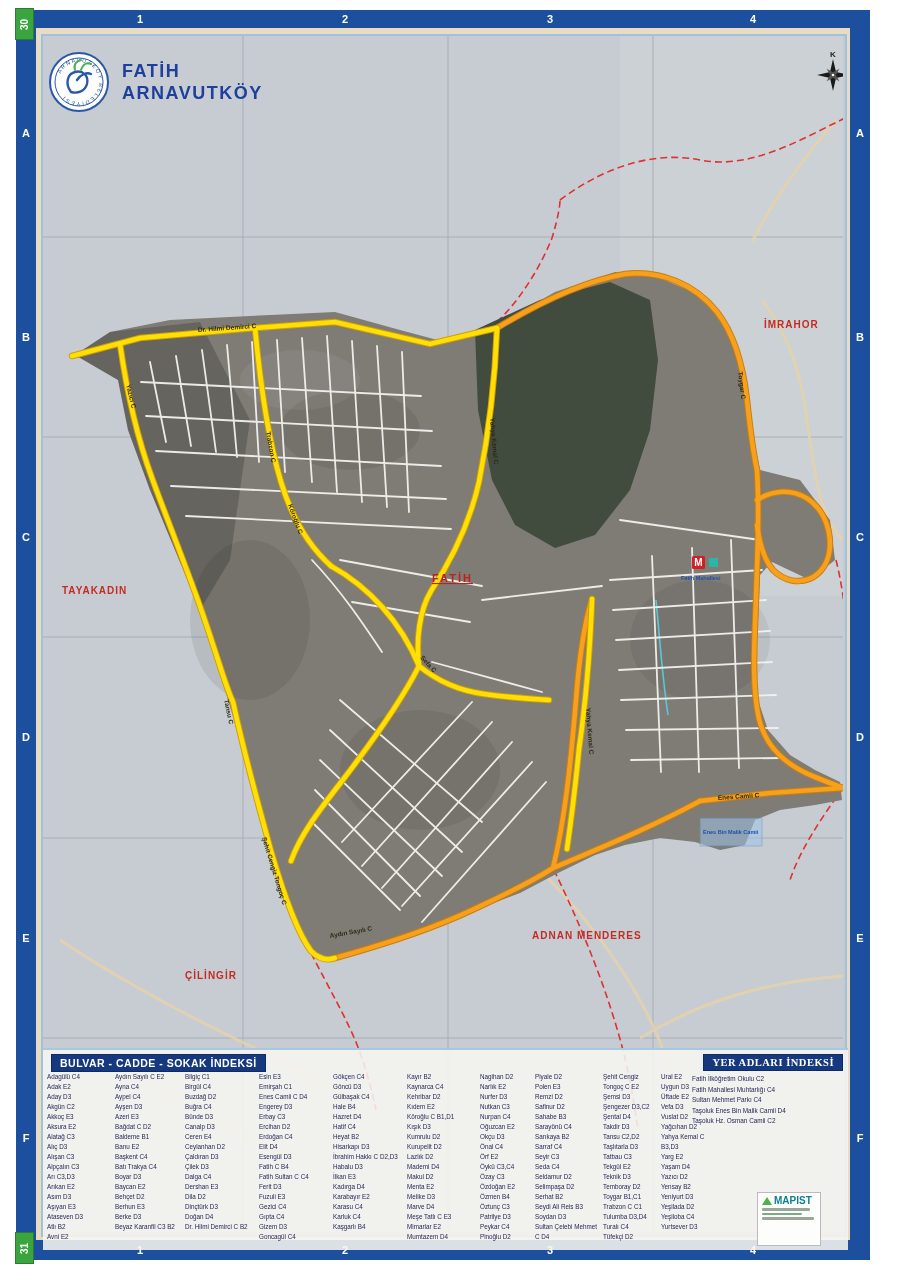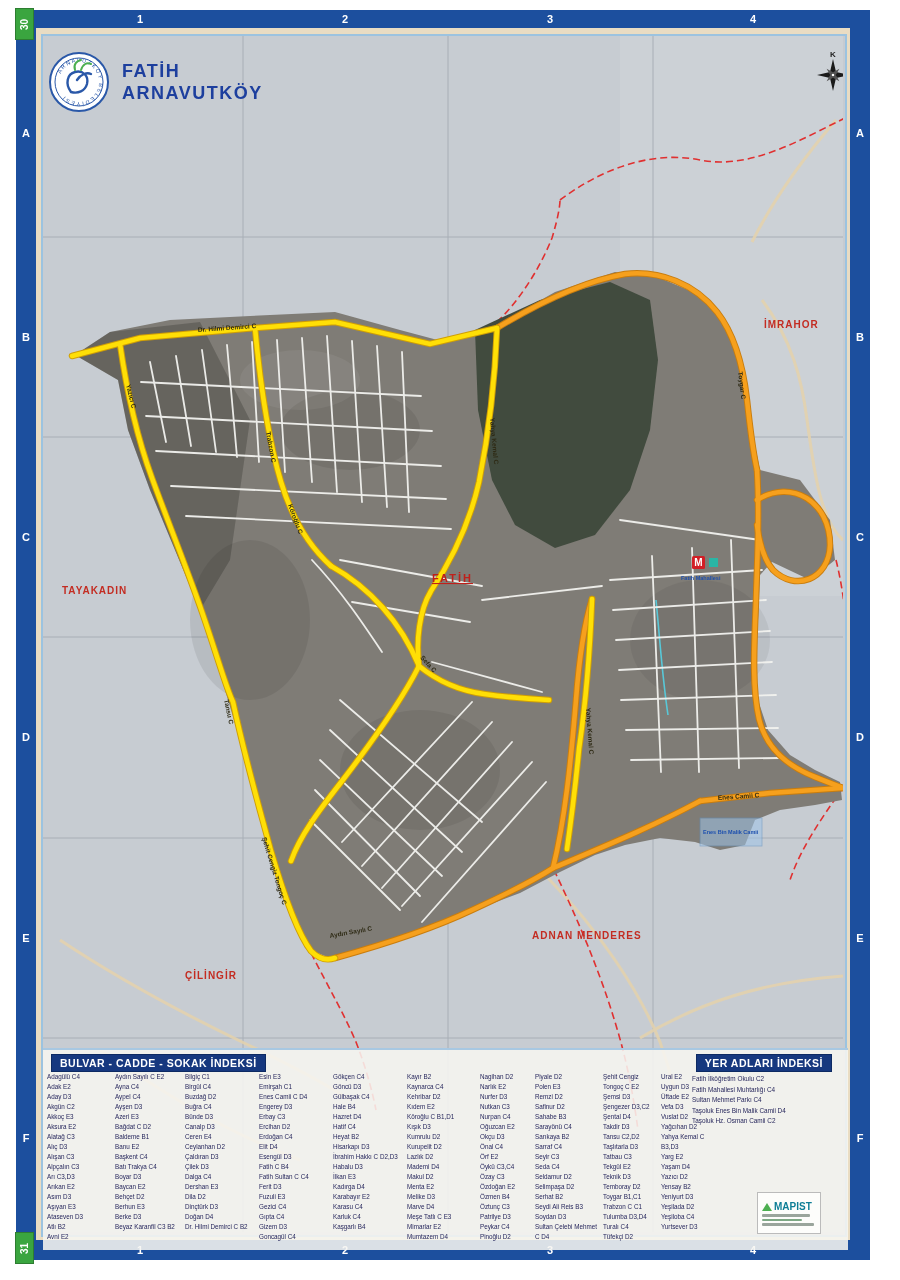--- a/index.html
+++ b/index.html
@@ -27,27 +27,27 @@
   .roadlbl{font-size:6.5px;fill:#2e2a14;font-weight:bold;}
   .arealbl{font-size:10px;fill:#c32c22;font-weight:bold;letter-spacing:1px;}
   .fatihlbl{font-size:11px;fill:#c0201a;font-weight:bold;letter-spacing:2px;text-decoration:underline;}
   .tinyblue{font-size:5.5px;fill:#1c4fae;font-weight:bold;}
   
   #index-panel{position:absolute;left:43px;top:1035px;width:805px;height:200px;
     background:rgba(247,246,241,0.87);border-top:2px solid #a8c8e2;margin-top:13px;}
   .idx-title{position:absolute;background:#16387f;color:#fff;font-weight:bold;font-size:10.5px;
     padding:2px 8px;border:1px solid #0d2a63;letter-spacing:0.5px;}
   #idx-title-left{left:8px;top:4px;}
-  #idx-title-right{right:16px;top:4px;}
+  #idx-title-right{right:5px;top:4px;font-family:Liberation Serif, serif;}
   .idx-col{position:absolute;top:22px;font-size:6.3px;line-height:10px;color:#26265c;width:66px;}
   .idx-entry{white-space:normal;}
   #place-list{position:absolute;right:4px;top:24px;width:152px;font-size:6.4px;line-height:10.5px;color:#26265c;}
   
-  #mapist{position:absolute;left:757px;top:1192px;width:64px;height:42px;background:#fdfdfb;
-    border:1px solid #bbb;padding:8px 4px;box-sizing:border-box;}
+  #mapist{position:absolute;left:757px;top:1192px;width:64px;height:54px;background:#fdfdfb;
+    border:1px solid #bbb;padding:2px 4px;box-sizing:border-box;}
   #mapist .brand{color:#0e7e96;font-weight:bold;font-size:10px;display:flex;align-items:center;gap:2px;}
   #mapist .tri{width:0;height:0;border-left:5px solid transparent;border-right:5px solid transparent;
     border-bottom:8px solid #4caf50;display:inline-block;}
   #mapist .fine{height:2.5px;background:#9aa59c;margin-top:2px;border-radius:1px;}
 </style>
 </head>
 <body>
 
 <div id="sheet">
 

